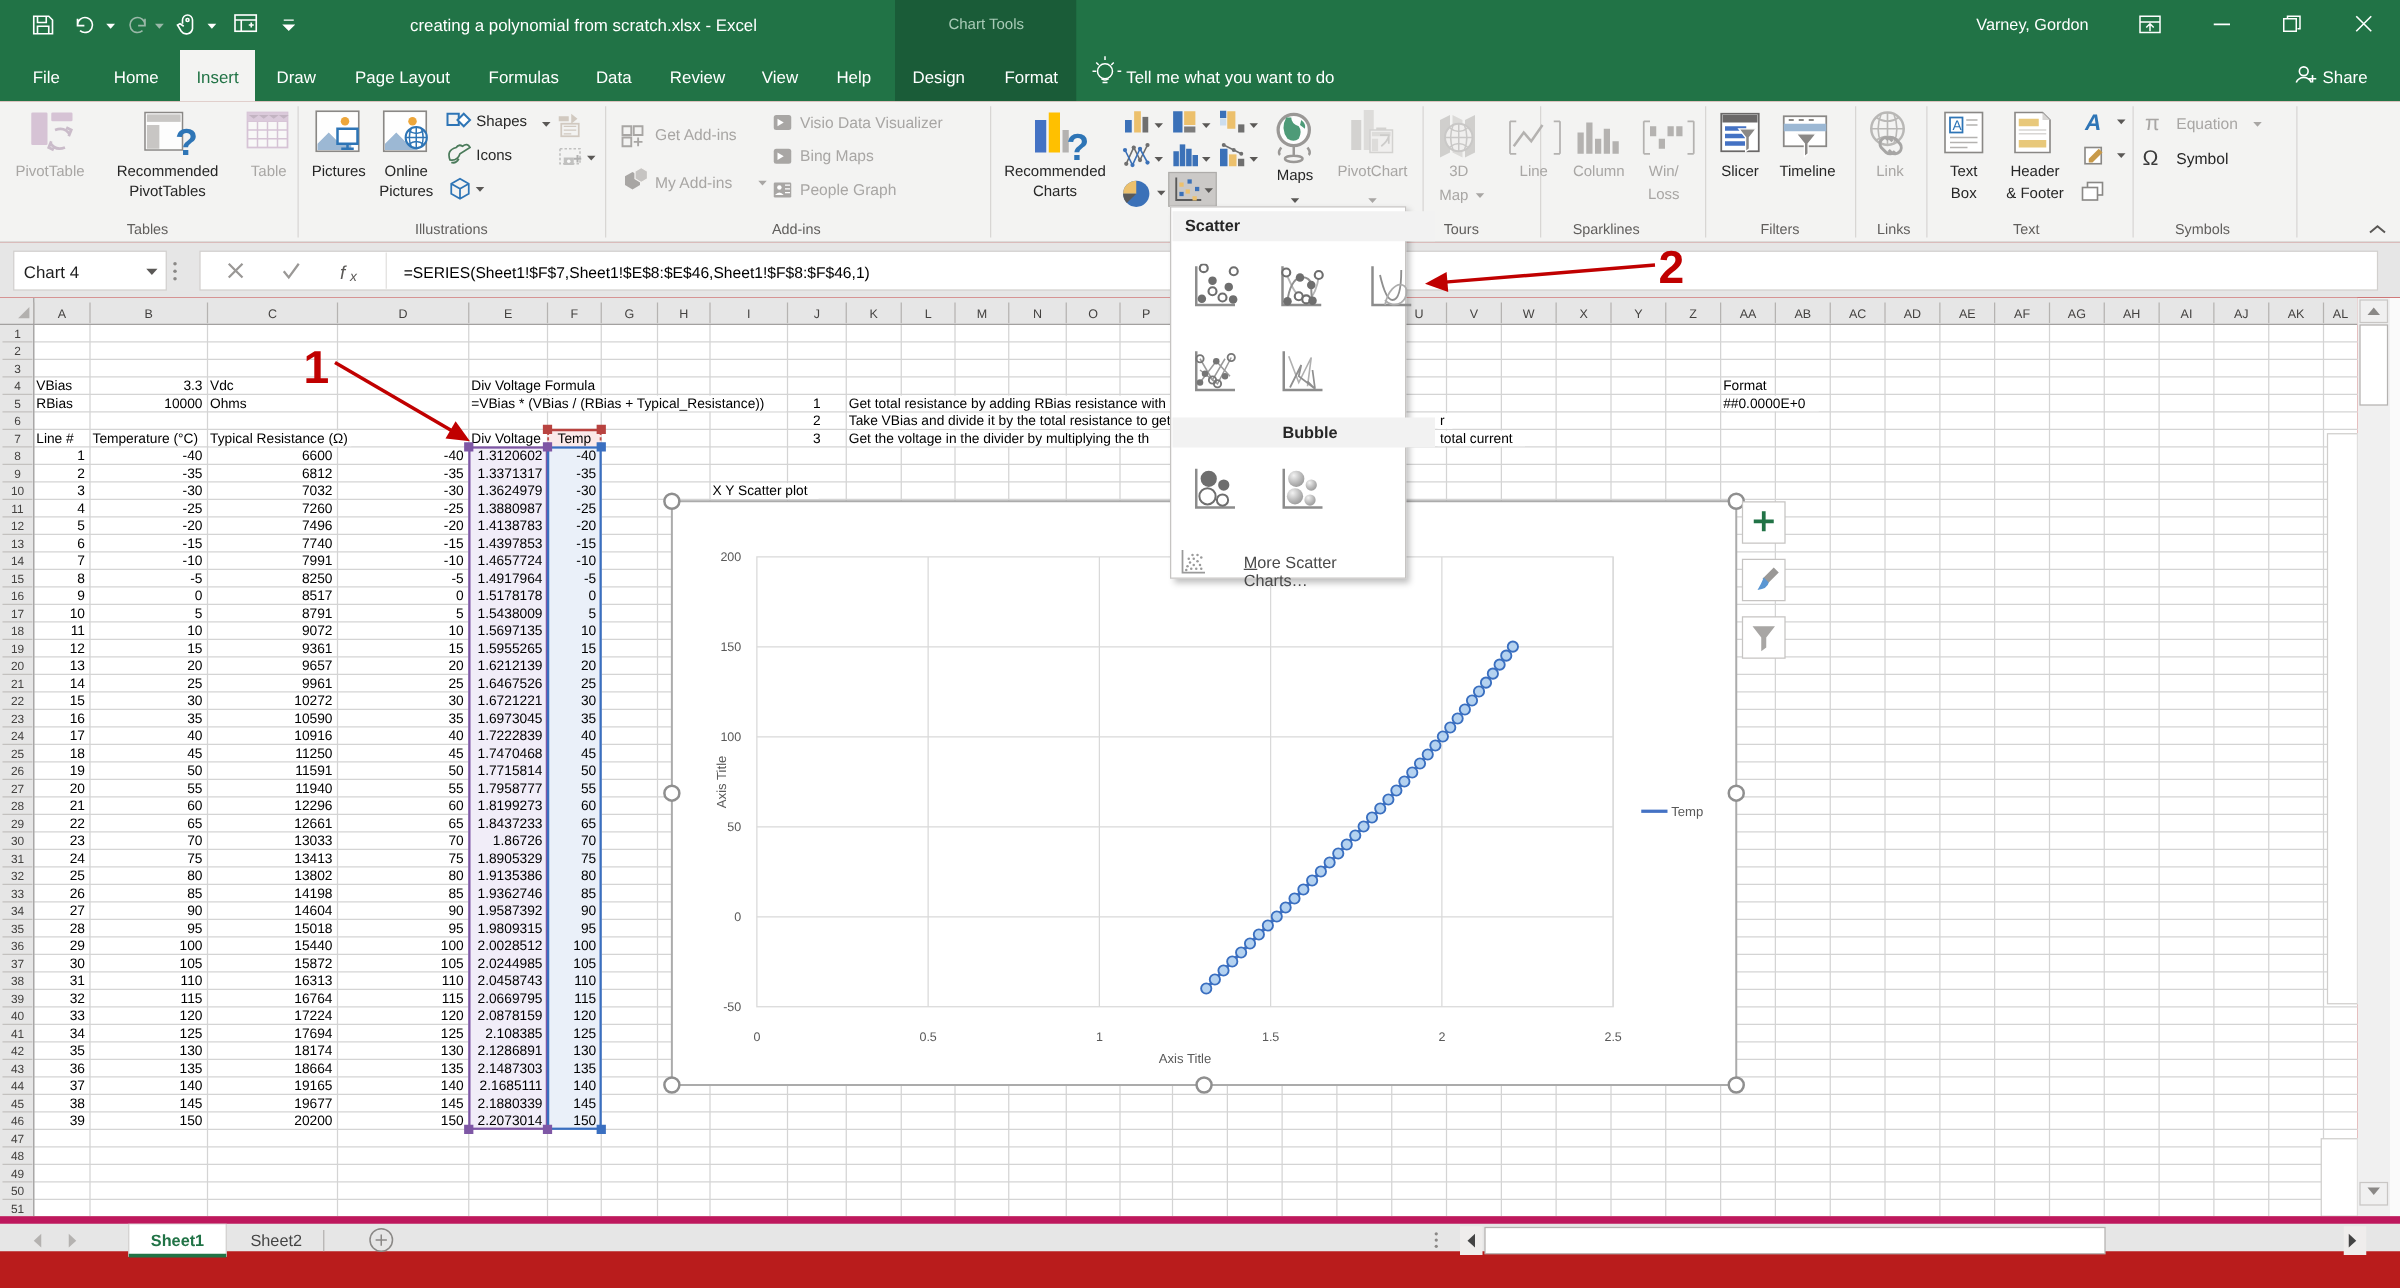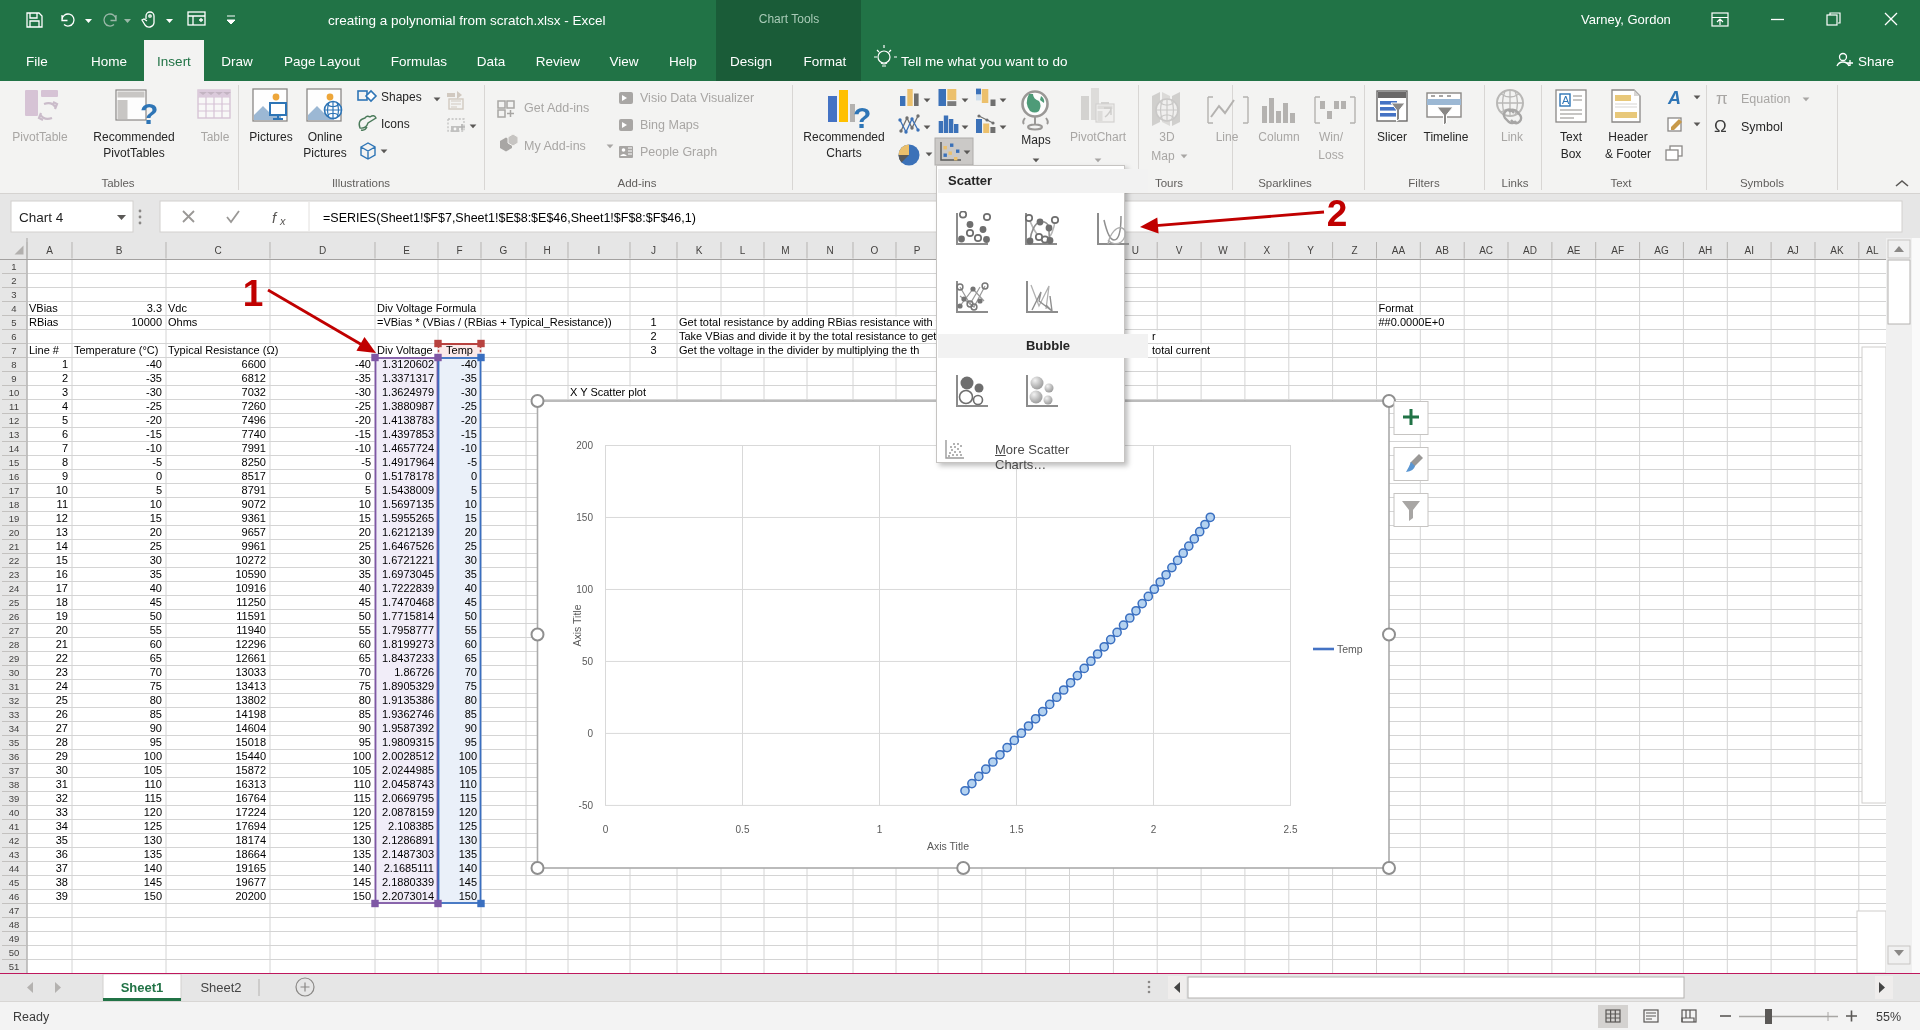--- a/index.html
+++ b/index.html
@@ -6,21 +6,21 @@
 #page { position:relative; width:1920px; height:1030px; background:#b91c1c;text-decoration:underline; }
 #titlebar { position:absolute; left:0; top:0; width:1920px; height:81px; background:#217346; }
 #cttools { position:absolute; left:716px; top:0; width:145px; height:81px; background:#1a5c38; }
 #instab { position:absolute; left:144px; top:40px; width:60px; height:41px; background:#f3f3f2; }
 #ribbon { position:absolute; left:0; top:81px; width:1920px; height:113px; background:#f3f3f2; border-bottom:1px solid #d5d3d1; }
 #sheet { position:absolute; left:0; top:238px; width:1920px; height:735px; }
 #dropdown { position:absolute; left:936px; top:165px; width:189px; height:298px; background:#ffffff; border:1px solid #c6c4c2; box-shadow:3px 3px 5px rgba(0,0,0,0.25); z-index:50; }
 .ddband { position:absolute; left:1px; width:210px; height:24px; background:#f2f2f2; color:#262626; font-weight:bold; font-size:13px; padding:4px 0 0 10px; }
 .ddicon { position:absolute; width:40px; height:40px; }
 #ann { position:absolute; left:0; top:0; z-index:60; pointer-events:none; }
-#tabbar { position:absolute; left:0; top:973px; width:1920px; height:28px; background:#e6e6e6; border-top:1px solid #be185d;text-align:right; }
+#tabbar { position:absolute; left:0; top:973px; width:1920px; height:28px; background:#e6e6e6; border-top:6px solid #be185d;text-align:right; }
 #statusbar { position:absolute; left:0; top:1001px; width:1920px; height:29px; background:#f3f3f3; border-top:1px solid #d8d6d4; }
 svg { position:absolute; shape-rendering:geometricPrecision; }
 text { font-family:"Liberation Sans",sans-serif; }
 </style></head>
 <body>
 <div id="page">
 <div id="titlebar"></div>
 <div id="cttools"></div>
 <div id="instab"></div>
 <div id="ribbon"></div>
@@ -1166,44 +1166,20 @@
           <circle cx="1149" cy="13" r="1.3"></circle>
           <circle cx="1149" cy="18" r="1.3"></circle>
         </g>
 <rect x="1168" y="2" width="18" height="23" fill="#efedec"></rect>
 <path d="M1180,8 l-6,5.5 6,5.5 z" fill="#444"></path>
 <rect x="1188" y="3" width="496" height="21" fill="#ffffff" stroke="#b4b2b0" stroke-width="1"></rect>
 <rect x="1875" y="2" width="18" height="23" fill="#efedec"></rect>
 <path d="M1879,8 l6,5.5 -6,5.5 z" fill="#444"></path>
 </svg>
 </div>
-<div id="statusbar">
-<svg width="1920" height="29" style="position:absolute;left:0;top:0;" viewBox="0 0 1920 29">
-<text x="13" y="19" font-size="12.5px" fill="#3b3b3b">Ready</text>
-<rect x="1598" y="3" width="30" height="23" fill="#d4d2d0"></rect>
-<g stroke="#5a5856" fill="none" stroke-width="1.2">
-          <rect x="1606" y="8" width="14" height="12"></rect>
-          <path d="M1606,12 h14 M1606,16 h14 M1610.6,8 v12 M1615.3,8 v12"></path>
-        </g>
-<g stroke="#5a5856" fill="none" stroke-width="1.2">
-          <rect x="1644" y="8" width="14" height="12"></rect>
-          <path d="M1646,11 h10 M1646,14 h10 M1646,17 h6"></path>
-        </g>
-<g stroke="#5a5856" fill="none" stroke-width="1.2">
-          <rect x="1682" y="8" width="14" height="12"></rect>
-          <path d="M1686,8 v8 m4,-8 v8 m-8,4 v-4 h12 v4"></path>
-        </g>
-<path d="M1720,14 h11" stroke="#5a5856" stroke-width="1.6"></path>
-<line x1="1739" y1="14.5" x2="1838" y2="14.5" stroke="#a8a6a4" stroke-width="1.4"></line>
-<line x1="1828" y1="10" x2="1828" y2="19" stroke="#a8a6a4" stroke-width="1"></line>
-<rect x="1765" y="7" width="7" height="15" fill="#5a5856"></rect>
-<path d="M1846,14 h11 m-5.5,-5.5 v11" stroke="#5a5856" stroke-width="1.6"></path>
-<text x="1876" y="19" font-size="12.5px" fill="#3b3b3b">55%</text>
-</svg>
-</div>
 <svg id="ann" width="1920" height="1030" viewBox="0 0 1920 1030">
 <text x="253" y="306" font-size="37px" font-weight="bold" fill="#c00000" text-anchor="middle">1</text>
 <line x1="268" y1="290" x2="362.1795375856251" y2="344.93806359161465" stroke="#c00000" stroke-width="2.8"></line>
       <polygon points="376,353 356.42101157963555,350.8405527477539 364.4829479880209,337.020090333379" fill="#c00000"></polygon>
 <text x="1337" y="226" font-size="37px" font-weight="bold" fill="#c00000" text-anchor="middle">2</text>
 <line x1="1324" y1="212" x2="1155.9470971887304" y2="225.69996490309265" stroke="#c00000" stroke-width="2.8"></line>
       <polygon points="1140,227 1157.290466788868,217.5639119216141 1158.5905018857752,233.51100911034436" fill="#c00000"></polygon>
 </svg>
 </div>
 </body></html>

